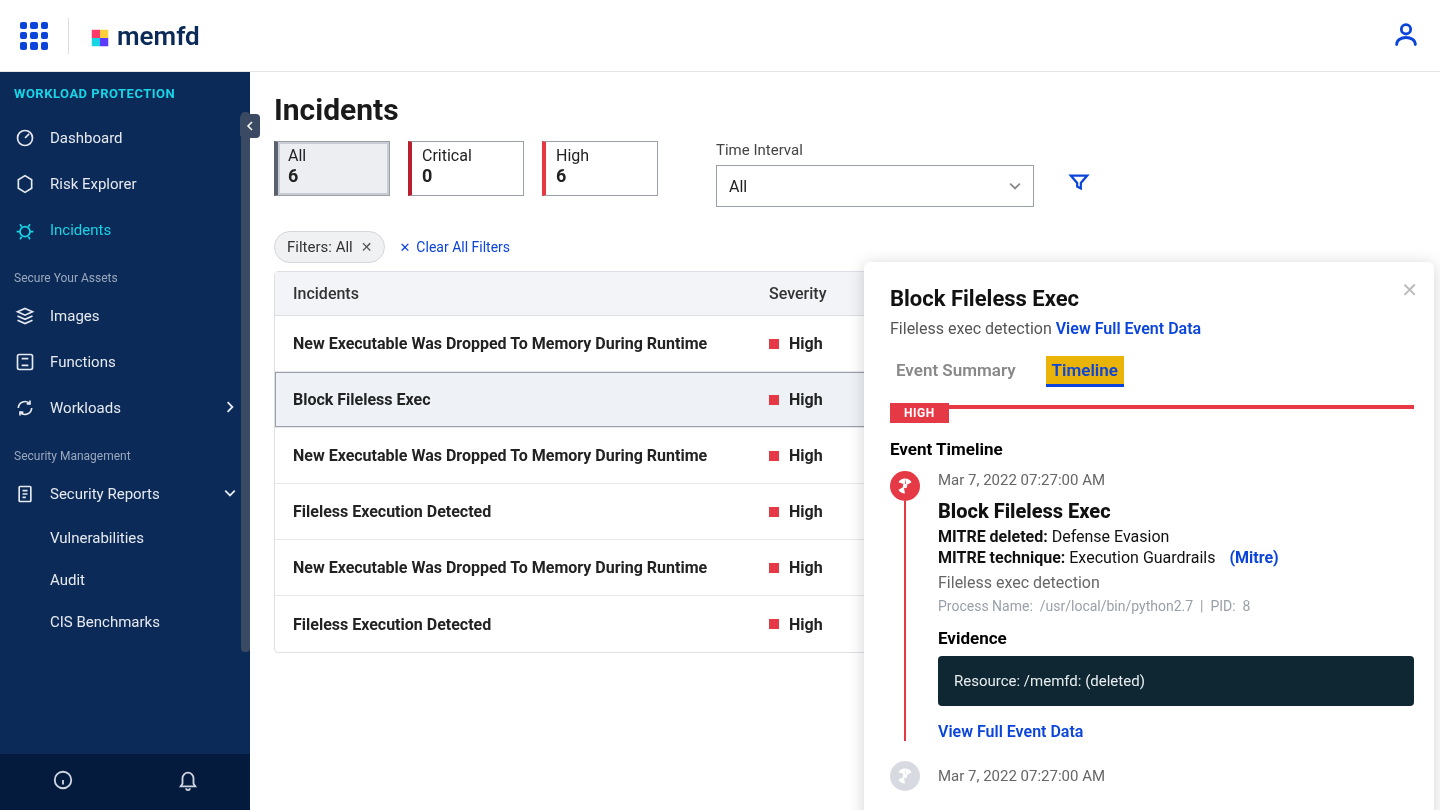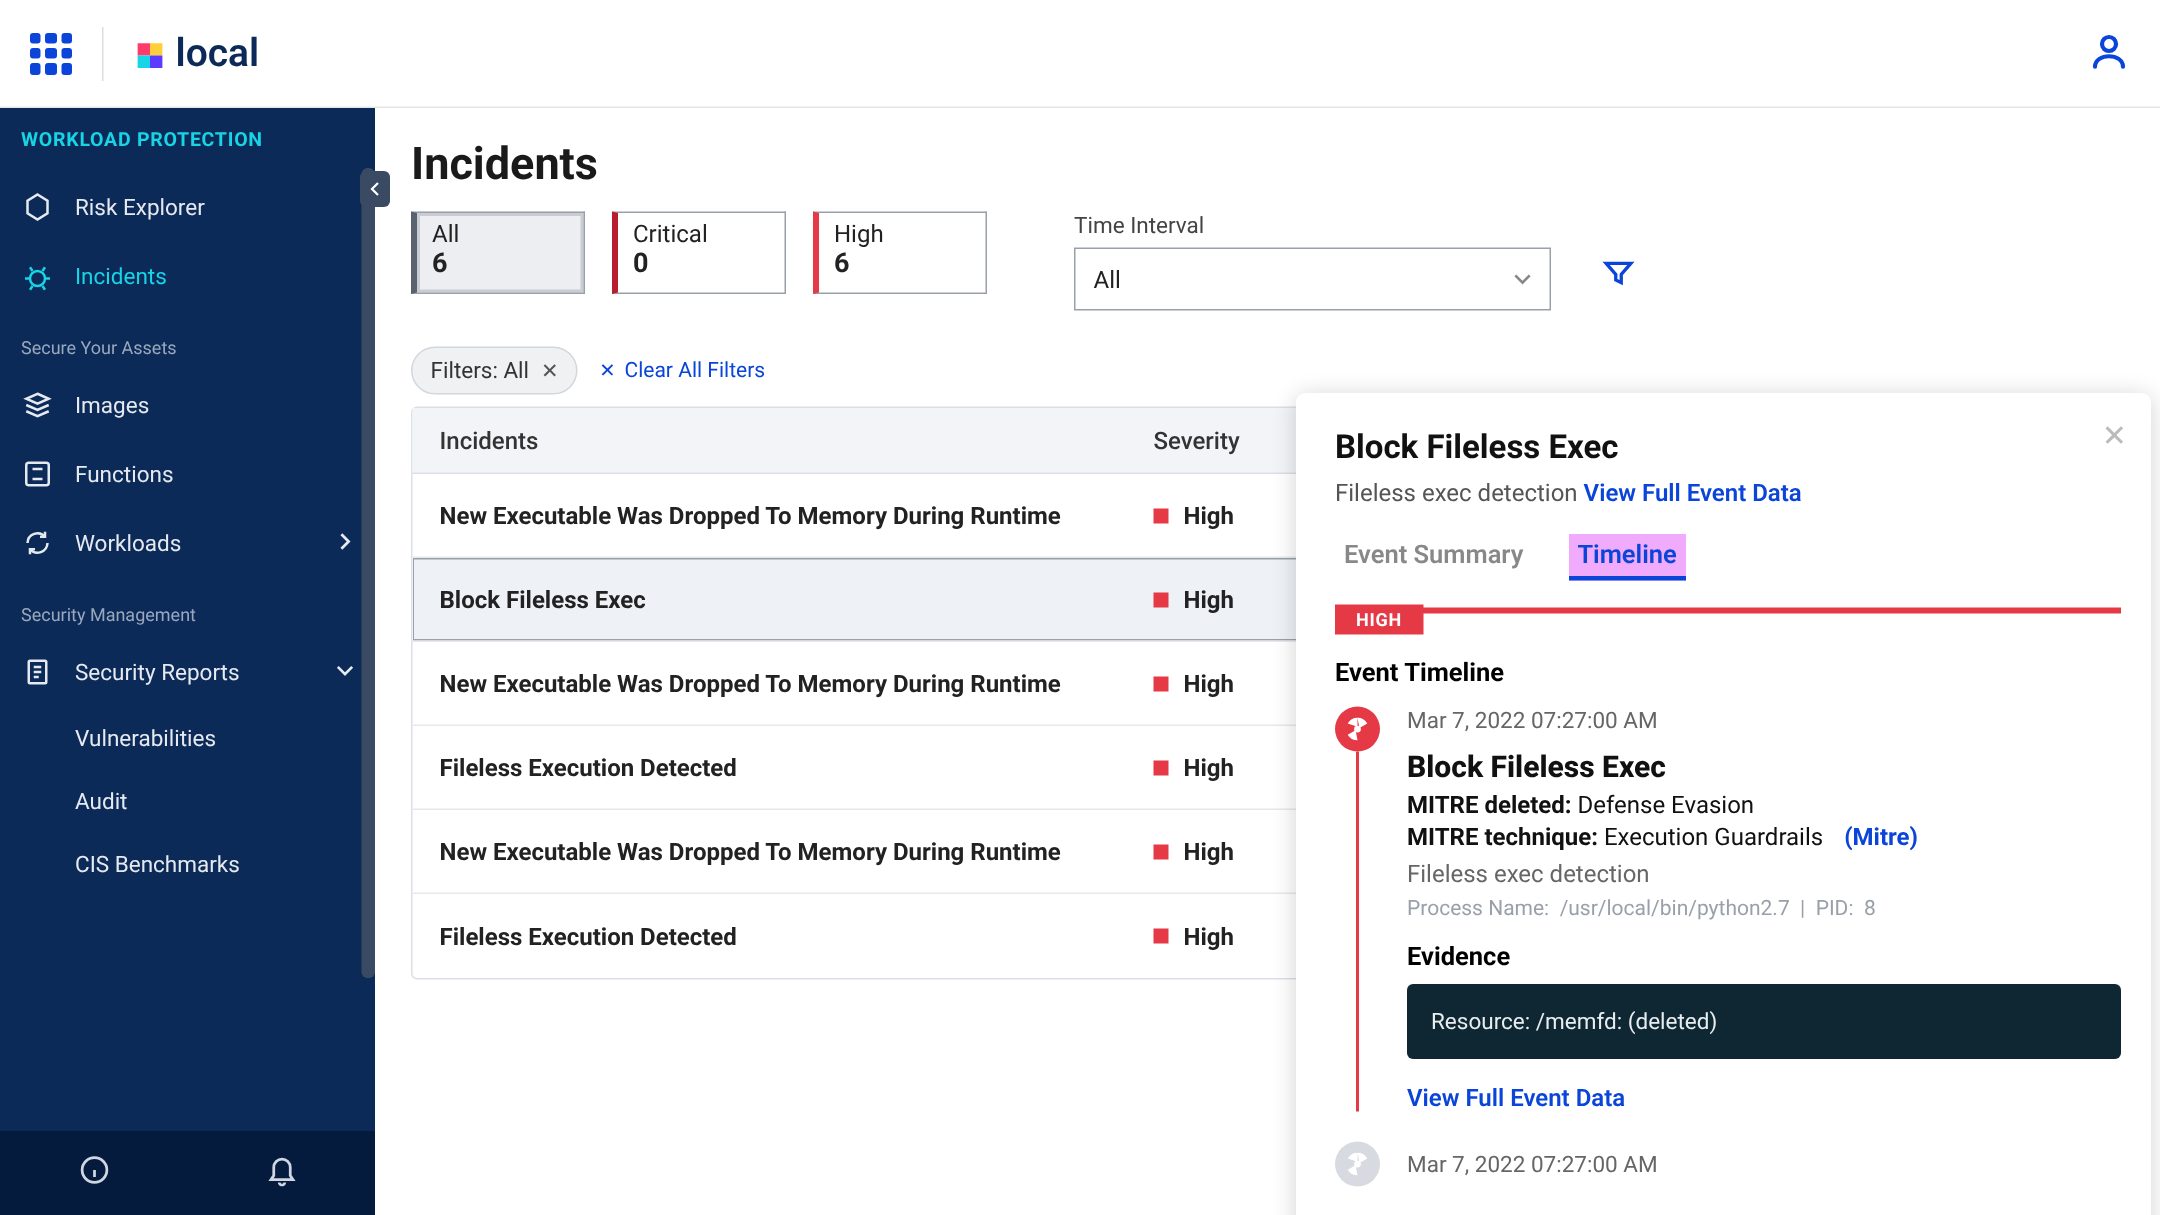--- a/index.html
+++ b/index.html
@@ -55,21 +55,21 @@
 .td.c1 { flex: 0 0 476px; }
 .td.c2 { flex: 1; display: flex; align-items: center; gap: 10px; }
 .sev-dot { width: 10px; height: 10px; background: #e63946; }
 .panel { position: absolute; right: 6px; top: 190px; width: 570px; height: 610px; background: #fff; box-shadow: 0 2px 16px rgba(0,0,0,0.18); border-radius: 6px; padding: 24px 20px 20px 26px; overflow: hidden; }
 .panel-close { position: absolute; top: 16px; right: 16px; color: #bbb; cursor: pointer; font-size: 20px; }
 .panel h2 { font-size: 22px; font-weight: 700; color: #111; margin-bottom: 8px; }
 .panel-sub { font-size: 16px; color: #555; margin-bottom: 18px; }
 .panel-sub a { color: #0a44d9; font-weight: 600; cursor: pointer; }
 .tabs { display: flex; gap: 24px; margin-bottom: 18px; }
 .tab { font-size: 17px; color: #888; padding: 4px 6px; cursor: pointer; font-weight: 600; }
-.tab.active { color: #0a44d9; background: #f0abfc; border-bottom: 3px solid #0a44d9; }
+.tab.active { color: #0a44d9; background: #eab308; border-bottom: 3px solid #0a44d9; }
 .sev-bar { height: 4px; background: #e63946; position: relative; margin-bottom: 0; }
 .sev-badge { position: absolute; left: 0; top: -2px; background: #e63946; color: #fff; font-size: 12px; font-weight: 700; padding: 3px 14px; letter-spacing: 0.5px; }
 .et-title { font-size: 17px; font-weight: 700; margin: 30px 0 12px 0; }
 .timeline { display: flex; gap: 18px; }
 .tl-rail { width: 30px; display: flex; flex-direction: column; align-items: center; }
 .tl-node { width: 30px; height: 30px; border-radius: 50%; background: #e63946; display: flex; align-items: center; justify-content: center; }
 .tl-node svg { width: 18px; height: 18px; fill: #fff; }
 .tl-node.muted { background: #d7dae0; }
 .tl-line { width: 2px; flex: 1; background: #e63946; }
 .tl-body { flex: 1; }
@@ -106,41 +106,50 @@
     <div class="divider-v"></div>
     <div class="logo">
       <span class="logo-mark">
         <svg viewBox="0 0 24 24">
             <path d="M3 3h9v9H3z" fill="#ff3b6b"></path>
             <path d="M12 3h9v9h-9z" fill="#ffcf3b"></path>
             <path d="M3 12h9v9H3z" fill="#17d4e6"></path>
             <path d="M12 12h9v9h-9z" fill="#5a3bff"></path>
           </svg>
       </span>
-      <span>local</span>
+      <span>memfd</span>
     </div>
   </div>
   <div class="user-icon">
     <svg width="28" height="28" viewBox="0 0 24 24" fill="none" stroke="currentColor" stroke-width="2.4" stroke-linecap="round">
         <circle cx="12" cy="8" r="4"></circle>
         <path d="M4 21c0-4 4-6 8-6s8 2 8 6"></path>
       </svg>
   </div>
 </div>
 
 <div class="layout">
   <div class="sidebar">
     <div class="sidebar-collapse">
       <svg viewBox="0 0 10 10">
           <path d="M7 1L3 5l4 4" stroke="#fff" stroke-width="1.5" fill="none"></path>
         </svg>
     </div>
     <div class="sidebar-scroll">
       <div class="section-title">WORKLOAD PROTECTION</div>
 
+      <div class="nav-item">
+        <span class="icon">
+            <svg width="20" height="20" viewBox="0 0 24 24" fill="none" stroke="currentColor" stroke-width="2">
+              <circle cx="12" cy="12" r="9"></circle>
+              <path d="M12 12l5-5"></path>
+            </svg>
+          </span>
+        <span>Dashboard</span>
+      </div>
       <div class="nav-item">
         <span class="icon">
             <svg width="20" height="20" viewBox="0 0 24 24" fill="none" stroke="currentColor" stroke-width="2">
               <path d="M12 2l8 5v10l-8 5-8-5V7z"></path>
             </svg>
           </span>
         <span>Risk Explorer</span>
       </div>
       <div class="nav-item active">
         <span class="icon">

